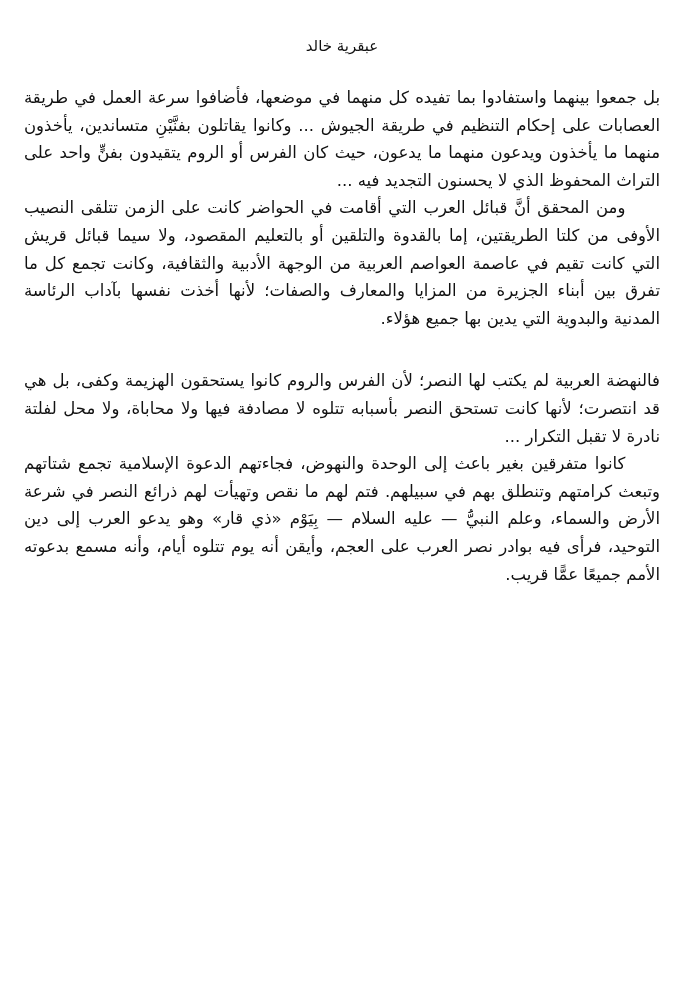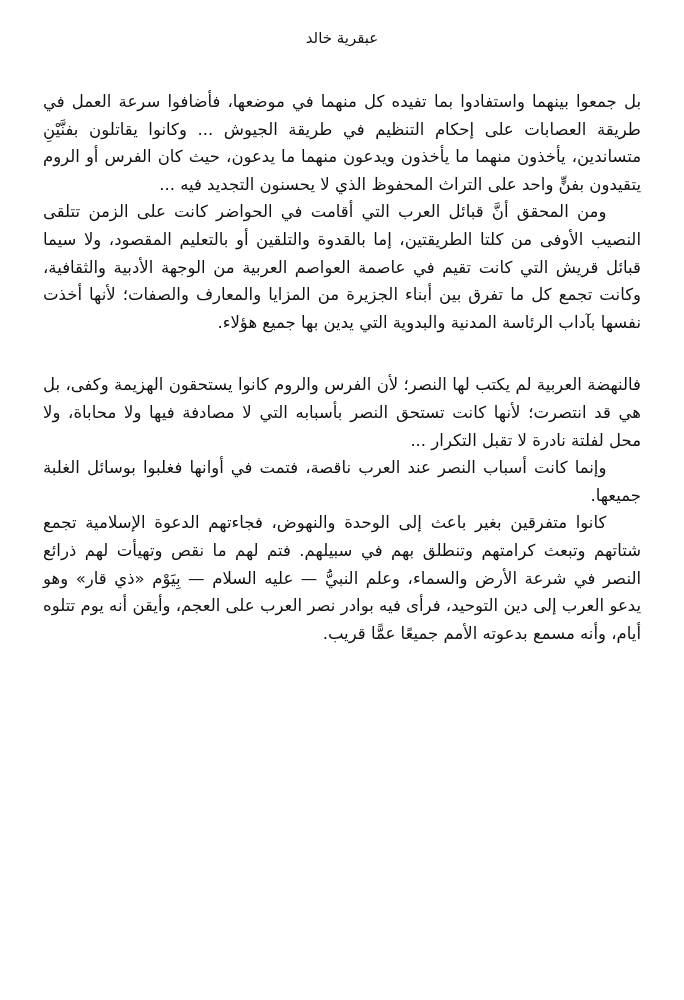--- a/index.html
+++ b/index.html
@@ -16,27 +16,27 @@
     color: #111111;
     font-family: "DejaVu Sans", sans-serif;
     direction: rtl;
     overflow: hidden;
     box-sizing: border-box;
   }
   .running-title {
     text-align: center;
     font-size: 15px;
     line-height: 20px;
-    padding-top: 28px;
+    padding-top: 36px;
     letter-spacing: 0;
     color: #111111;
   }
   .page-body {
-    margin-top: 40px;
-    padding: 0 43px;
+    margin-top: 28px;
+    padding: 0 24px;
     font-size: 16.5px;
     line-height: 27.6px;
     text-align: justify;
     text-justify: inter-word;
   }
   .page-body p {
     margin: 0;
     padding: 0;
   }
   .page-body p.indent {
@@ -48,17 +48,16 @@
 </style>
 </head>
 <body>
 
 <div class="page">
   <div class="running-title">عبقرية خالد</div>
 
   <div class="page-body">
       <p>بل جمعوا بينهما واستفادوا بما تفيده كل منهما في موضعها، فأضافوا سرعة العمل في طريقة العصابات على إحكام التنظيم في طريقة الجيوش ... وكانوا يقاتلون بفنَّيْنِ متساندين، يأخذون منهما ما يأخذون ويدعون منهما ما يدعون، حيث كان الفرس أو الروم يتقيدون بفنٍّ واحد على التراث المحفوظ الذي لا يحسنون التجديد فيه ...</p>
       <p class="indent">ومن المحقق أنَّ قبائل العرب التي أقامت في الحواضر كانت على الزمن تتلقى النصيب الأوفى من كلتا الطريقتين، إما بالقدوة والتلقين أو بالتعليم المقصود، ولا سيما قبائل قريش التي كانت تقيم في عاصمة العواصم العربية من الوجهة الأدبية والثقافية، وكانت تجمع كل ما تفرق بين أبناء الجزيرة من المزايا والمعارف والصفات؛ لأنها أخذت نفسها بآداب الرئاسة المدنية والبدوية التي يدين بها جميع هؤلاء.</p>
-      <p class="gap">فالنهضة العربية لم يكتب لها النصر؛ لأن الفرس والروم كانوا يستحقون الهزيمة وكفى، بل هي قد انتصرت؛ لأنها كانت تستحق النصر بأسبابه التي لا مصادفة فيها ولا محاباة، ولا محل لفلتة نادرة لا تقبل التكرار ...</p>
-      <p class="indent">وإنما كانت أسباب النصر عند العرب ناقصة، فتمت في أوانها فغلبوا بوسائل الغلبة جميعها.</p>
+      <p class="gap">فالنهضة العربية لم يكتب لها النصر؛ لأن الفرس والروم كانوا يستحقون الهزيمة وكفى، بل هي قد انتصرت؛ لأنها كانت تستحق النصر بأسبابه تتلوه لا مصادفة فيها ولا محاباة، ولا محل لفلتة نادرة لا تقبل التكرار ...</p>
       <p class="indent">كانوا متفرقين بغير باعث إلى الوحدة والنهوض، فجاءتهم الدعوة الإسلامية تجمع شتاتهم وتبعث كرامتهم وتنطلق بهم في سبيلهم. فتم لهم ما نقص وتهيأت لهم ذرائع النصر في شرعة الأرض والسماء، وعلم النبيُّ — عليه السلام — بِيَوْم «ذي قار» وهو يدعو العرب إلى دين التوحيد، فرأى فيه بوادر نصر العرب على العجم، وأيقن أنه يوم تتلوه أيام، وأنه مسمع بدعوته الأمم جميعًا عمًّا قريب.</p>
     </div>
 </div>
 
 </body></html>

